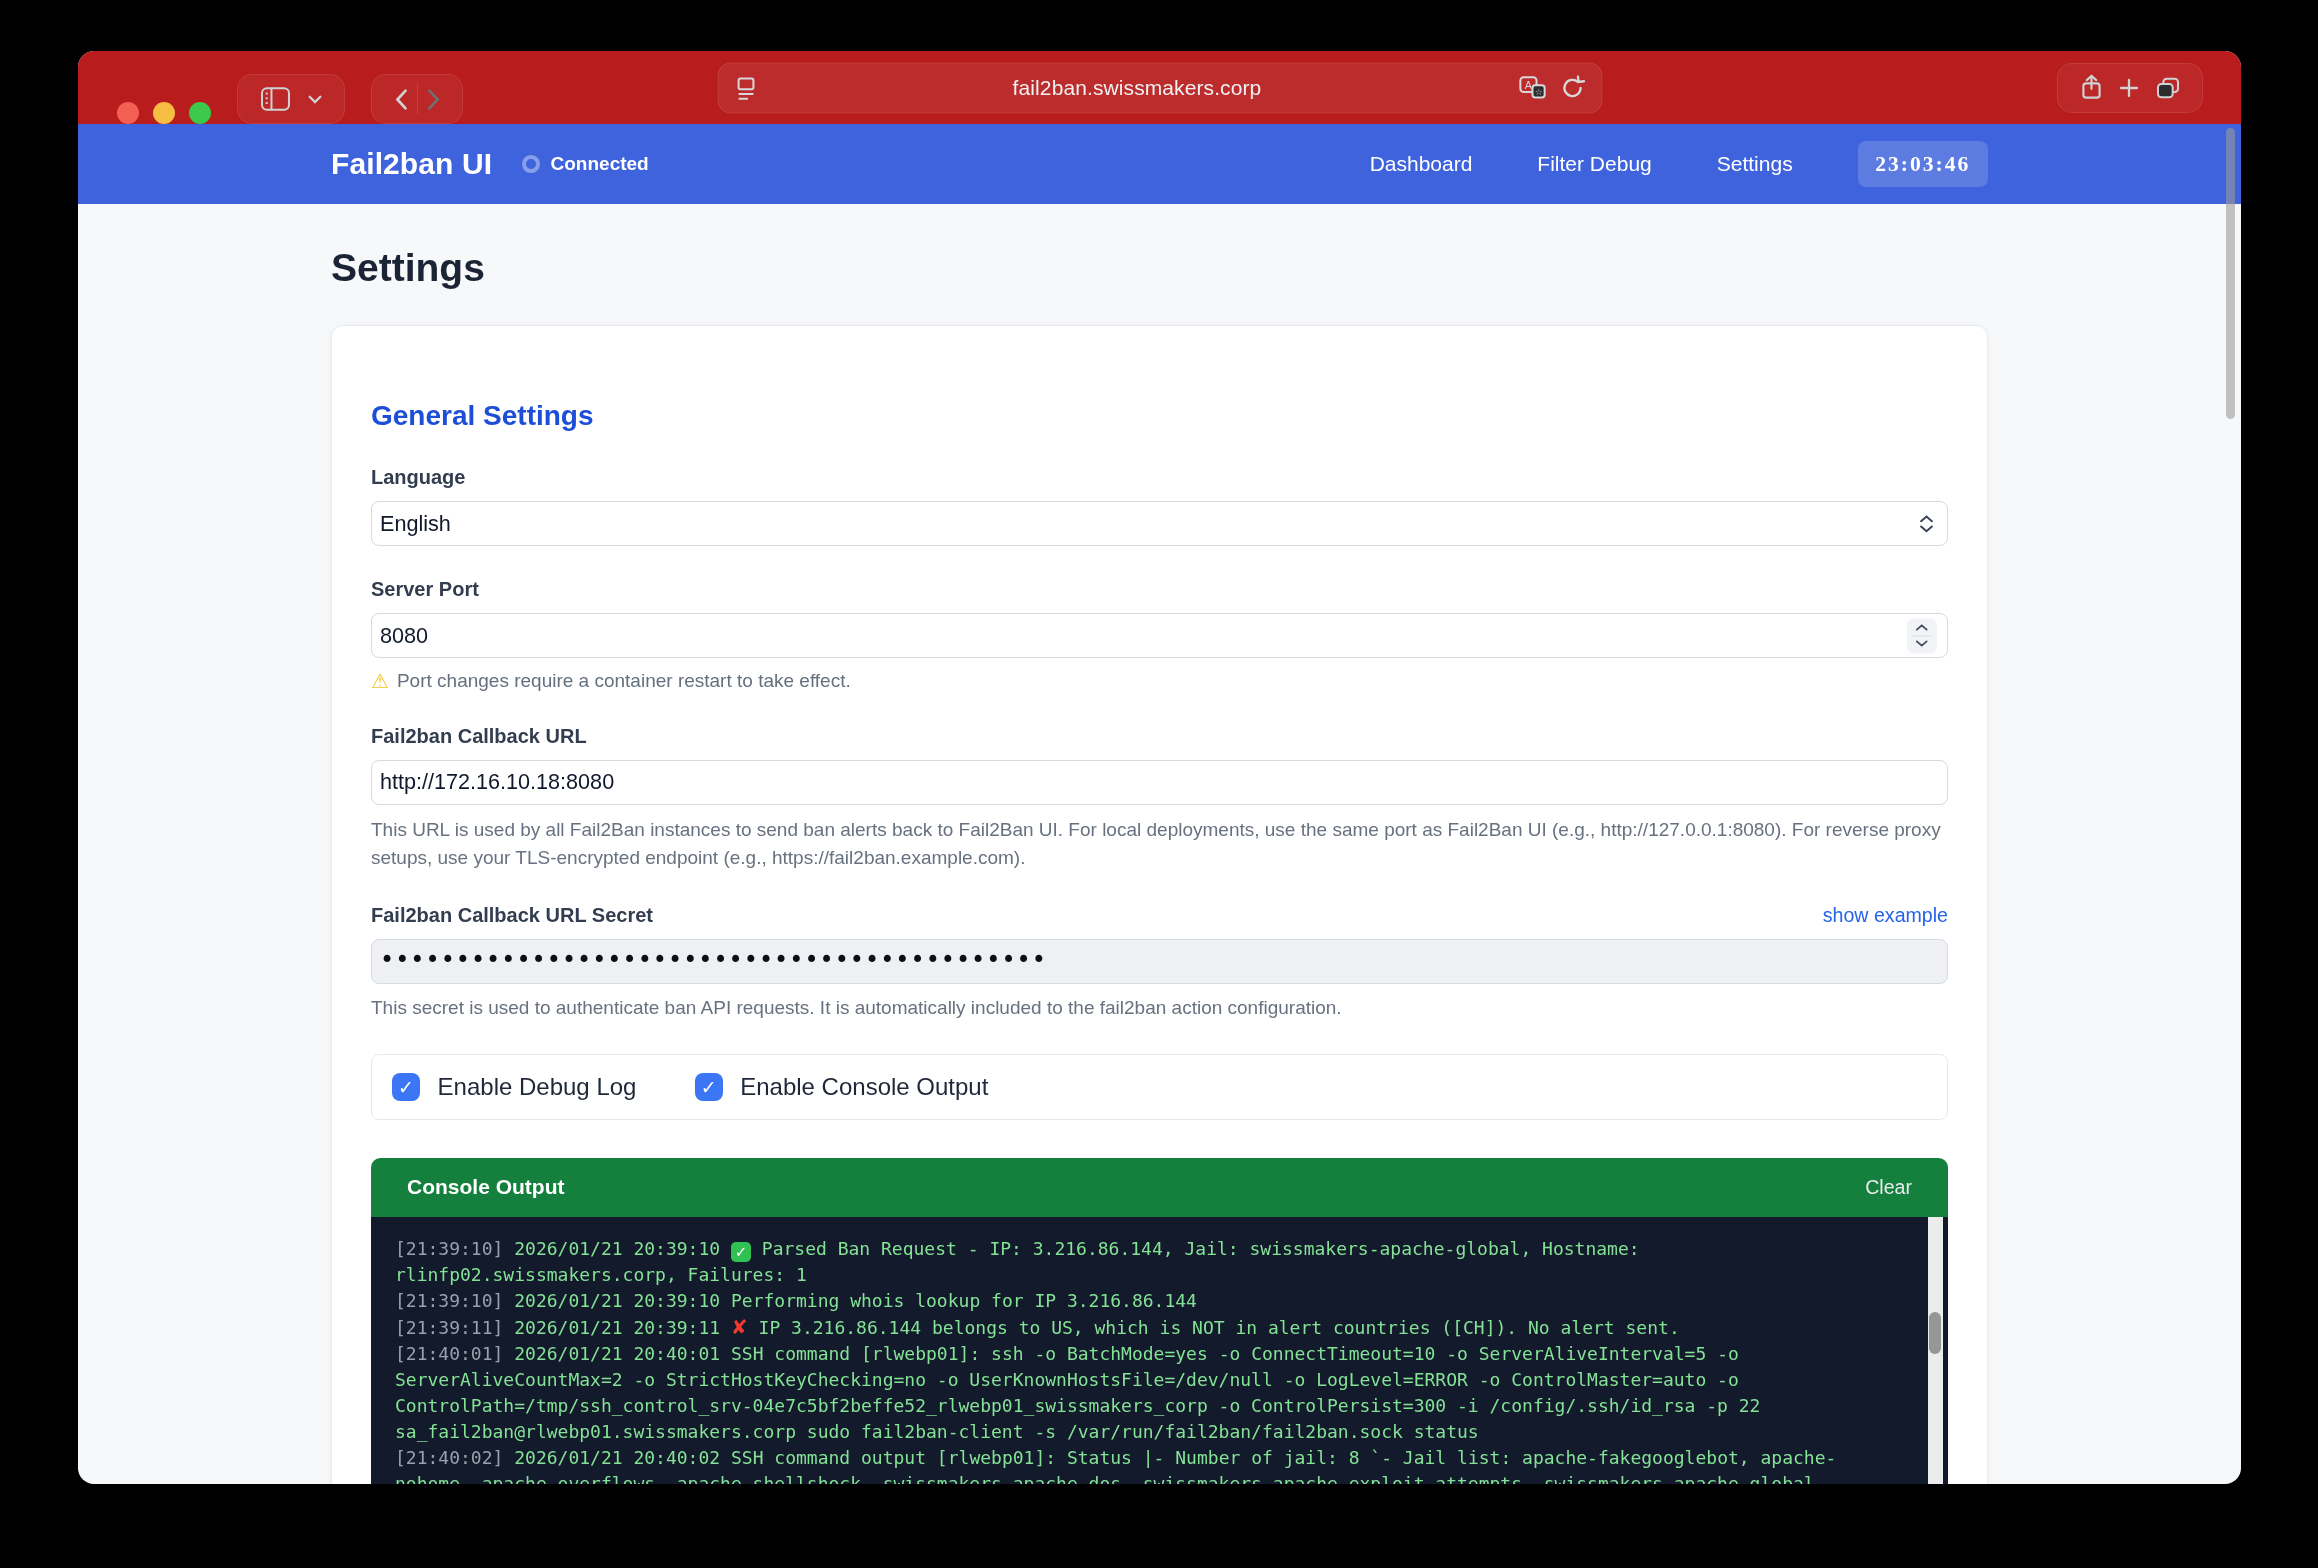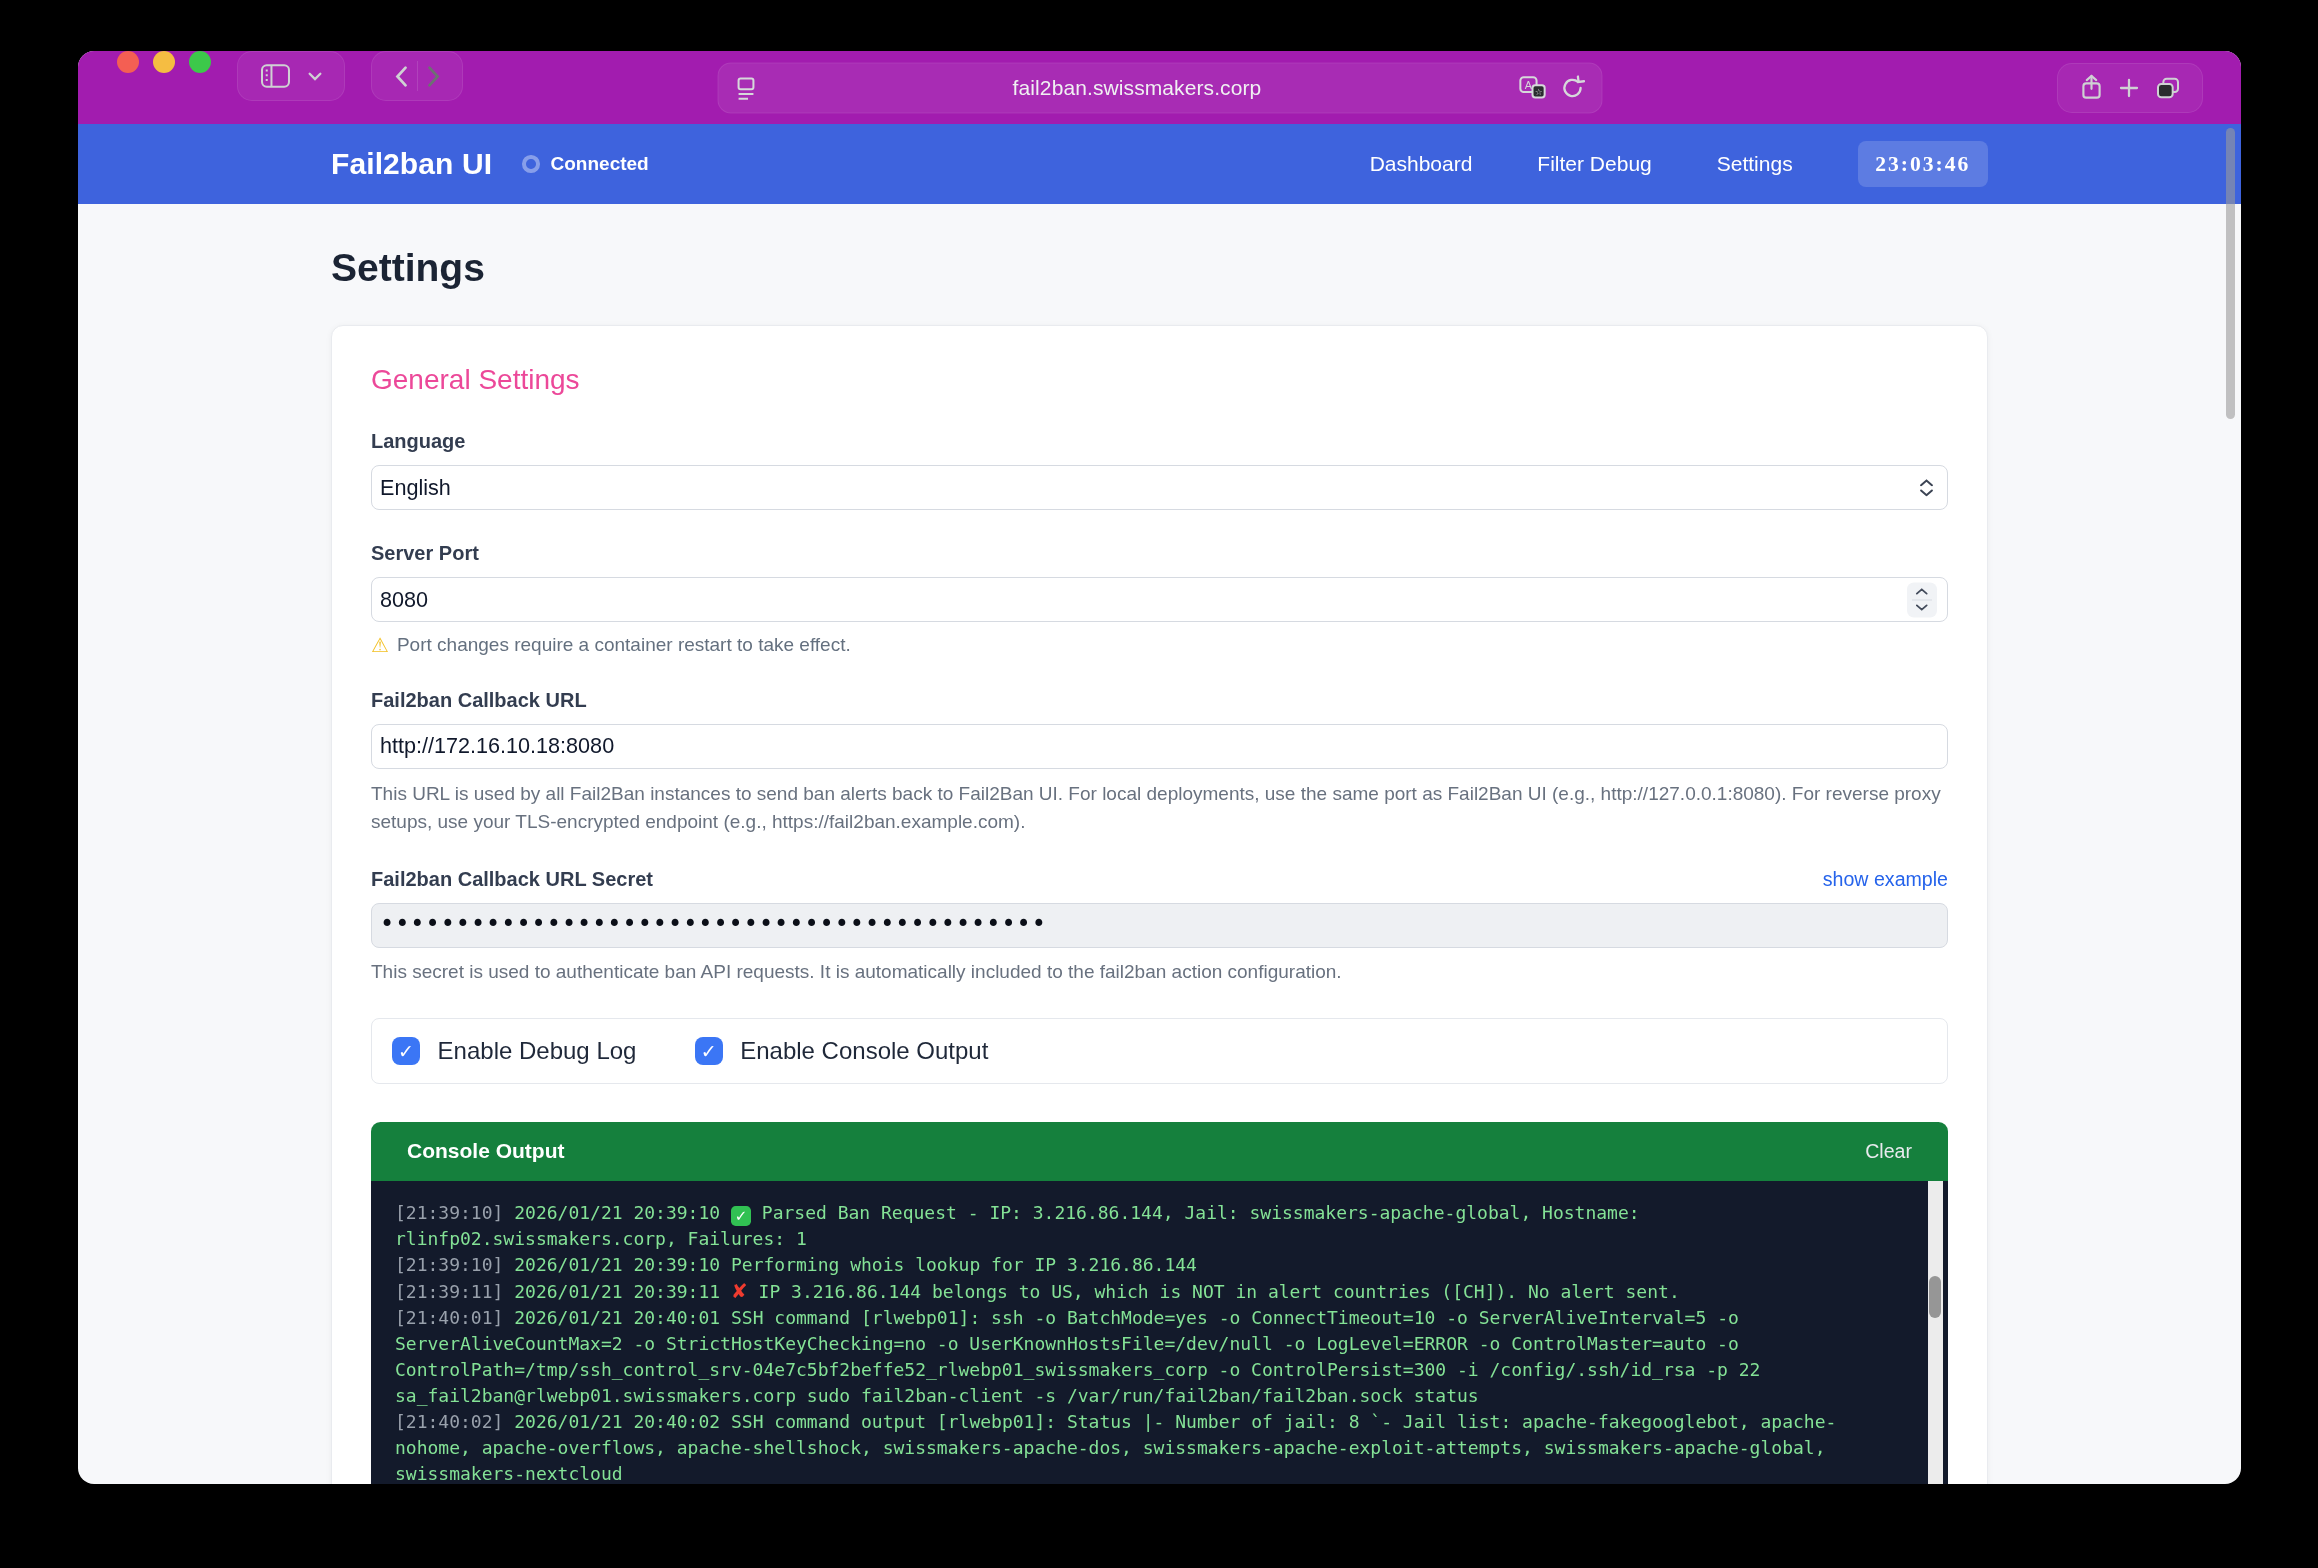--- a/index.html
+++ b/index.html
@@ -5,21 +5,21 @@
   * { margin:0; padding:0; box-sizing:border-box; }
   html,body { background:#000; }
   body { width:2319px; height:1569px; position:relative; font-family:"Liberation Sans", sans-serif; overflow:hidden; }
 
   
   .window { position:absolute; left:78px; top:51px; width:2163px; height:1433px;
             border-radius:16px; overflow:hidden; background:#f7f8fa; display:flex; flex-direction:column;
             box-shadow:0 27px 81px rgba(0,0,0,.8); }
 
   
-  .titlebar { height:73px; background:#a21caf; flex:0 0 auto; display:flex; align-items:flex-start; position:relative; padding:0 39px; }
+  .titlebar { height:73px; background:#b91c1c; flex:0 0 auto; display:flex; align-items:flex-end; position:relative; padding:0 39px; }
   .traffic { display:flex; gap:14px; align-items:center; }
   .tl { width:22px; height:22px; border-radius:50%; display:inline-block; }
   .tl.red { background:#f45f53; } .tl.yellow { background:#f5bd42; } .tl.green { background:#3cc84a; }
   .tb-group { display:flex; align-items:center; background:rgba(255,255,255,.055); border:1.4px solid rgba(255,255,255,.085);
               border-radius:15px; height:50px; margin-left:26px; padding:0 13.5px; color:#c9cbcd; }
   .tb-btn { display:flex; align-items:center; justify-content:center; padding:0 8px; height:100%; background:none; border:none; color:#cfd1d3; cursor:default; }
   .tb-btn.dim { color:#6d7073; }
   .tb-sep { width:1.4px; height:30px; background:rgba(255,255,255,.12); }
   .urlbar { position:absolute; left:50%; top:50%; transform:translate(-50%,-50%);
             width:885px; height:51px; background:rgba(255,255,255,.07); border:1.4px solid rgba(255,255,255,.08);
@@ -45,21 +45,21 @@
   .nav-link { color:#fff; font-size:21px; font-weight:500; text-decoration:none; cursor:pointer; }
   .clock { font-family:Liberation Serif, serif; font-weight:700; font-size:21.6px; color:#fff;
            background:rgba(255,255,255,.16); border-radius:8px; padding:10.8px 17.6px; letter-spacing:2px; }
 
   
   .content { flex:1; overflow:hidden; position:relative; }
   .container { width:1657px; margin:0 auto; }
   h1.page-title { font-size:39px; font-weight:700; color:#1b2434; margin-top:42px; }
   .card { background:#fff; border:0.7px solid #e9ebef; border-radius:12px; margin-top:35px; padding:38px 39px 47px;
           box-shadow:0 1.4px 6.8px rgba(16,24,40,.05); }
-  .section-title { font-size:28px; font-weight:400; color:#ec4899; margin-bottom:34px; }
+  .section-title { font-size:28px; font-weight:700; color:#1d4ed8; margin-bottom:34px;margin-top:36px; }
   .field { margin-bottom:32px; }
   .field-label { font-size:20px; font-weight:600; color:#333d50; margin-bottom:12px; }
   .label-row { display:flex; align-items:baseline; justify-content:space-between; margin-bottom:12px; }
   .label-row .field-label { margin-bottom:0; }
   .link { color:#2563eb; font-size:19.6px; font-weight:500; text-decoration:none; cursor:pointer; }
 
   .input, .selectbox { width:100%; height:45px; border:1.4px solid #d6dae1; border-radius:8px; background:#fff;
            font-size:21.6px; color:#10182b; padding:0 8px; display:flex; align-items:center; position:relative;
            font-family:"Liberation Sans", sans-serif; }
   input.input { display:block; line-height:42px; }

